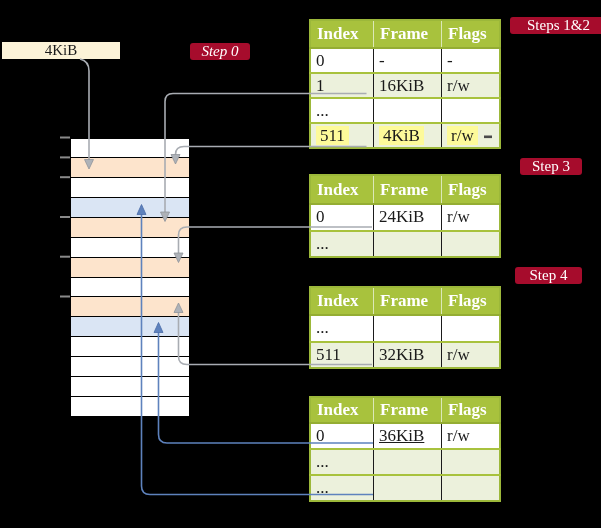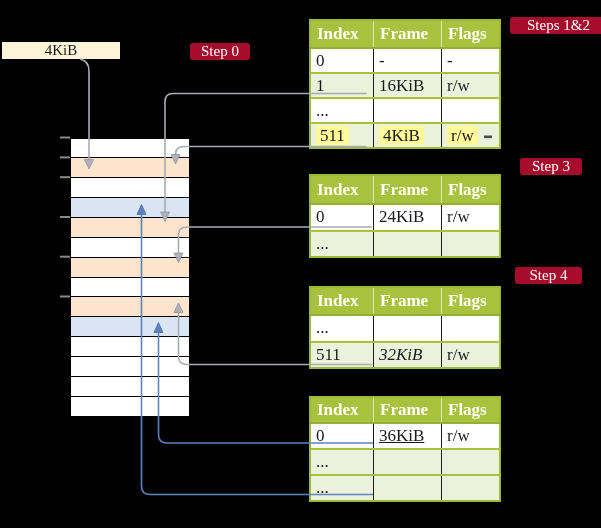--- a/index.html
+++ b/index.html
@@ -10,21 +10,21 @@
   .label-box{
     position:absolute;left:2px;top:42px;width:118px;height:17px;
     background:#fcf3d8;color:#1a1a1a;font-size:15px;
     display:flex;align-items:center;justify-content:center;
   }
   .badge{
     position:absolute;height:17px;padding:0 8px;border-radius:3px;
     background:#a60c2c;color:#fff;font-size:15px;
     display:flex;align-items:center;justify-content:center;box-sizing:border-box;
   }
-  .badge-step0{left:190px;top:43px;width:60px;}
+  .badge-step0{left:190px;top:43px;width:60px;font-style:italic;}
   .badge-steps12{left:510px;top:17px;width:97px;}
   .badge-step3{left:520px;top:158px;width:62px;}
   .badge-step4{left:515px;top:267px;width:67px;}
   .mem-row{
     position:absolute;left:70px;width:120px;box-sizing:border-box;
     border:1px solid #000;
   }
   table.ptable{
     position:absolute;left:309px;width:172px;border-collapse:collapse;
     table-layout:fixed;background:#fff;
@@ -135,21 +135,21 @@
           </tr>
         </thead>
         <tbody>
           <tr>
             <td style="height: 24.5px;">...</td>
             <td style="height: 24.5px;"></td>
             <td style="height: 24.5px;"></td>
           </tr>
           <tr class="alt">
             <td style="height: 24.5px;">511</td>
-            <td style="height: 24.5px; font-style: italic;">32KiB</td>
+            <td style="height: 24.5px;">32KiB</td>
             <td style="height: 24.5px;">r/w</td>
           </tr>
         </tbody>
       </table>
       <table class="ptable" style="top: 396px;">
         <thead>
           <tr>
             <th style="width: 56px; height: 23.5px;">Index</th>
             <th style="width: 61px; height: 23.5px;">Frame</th>
             <th style="width: 51px; height: 23.5px;">Flags</th>

